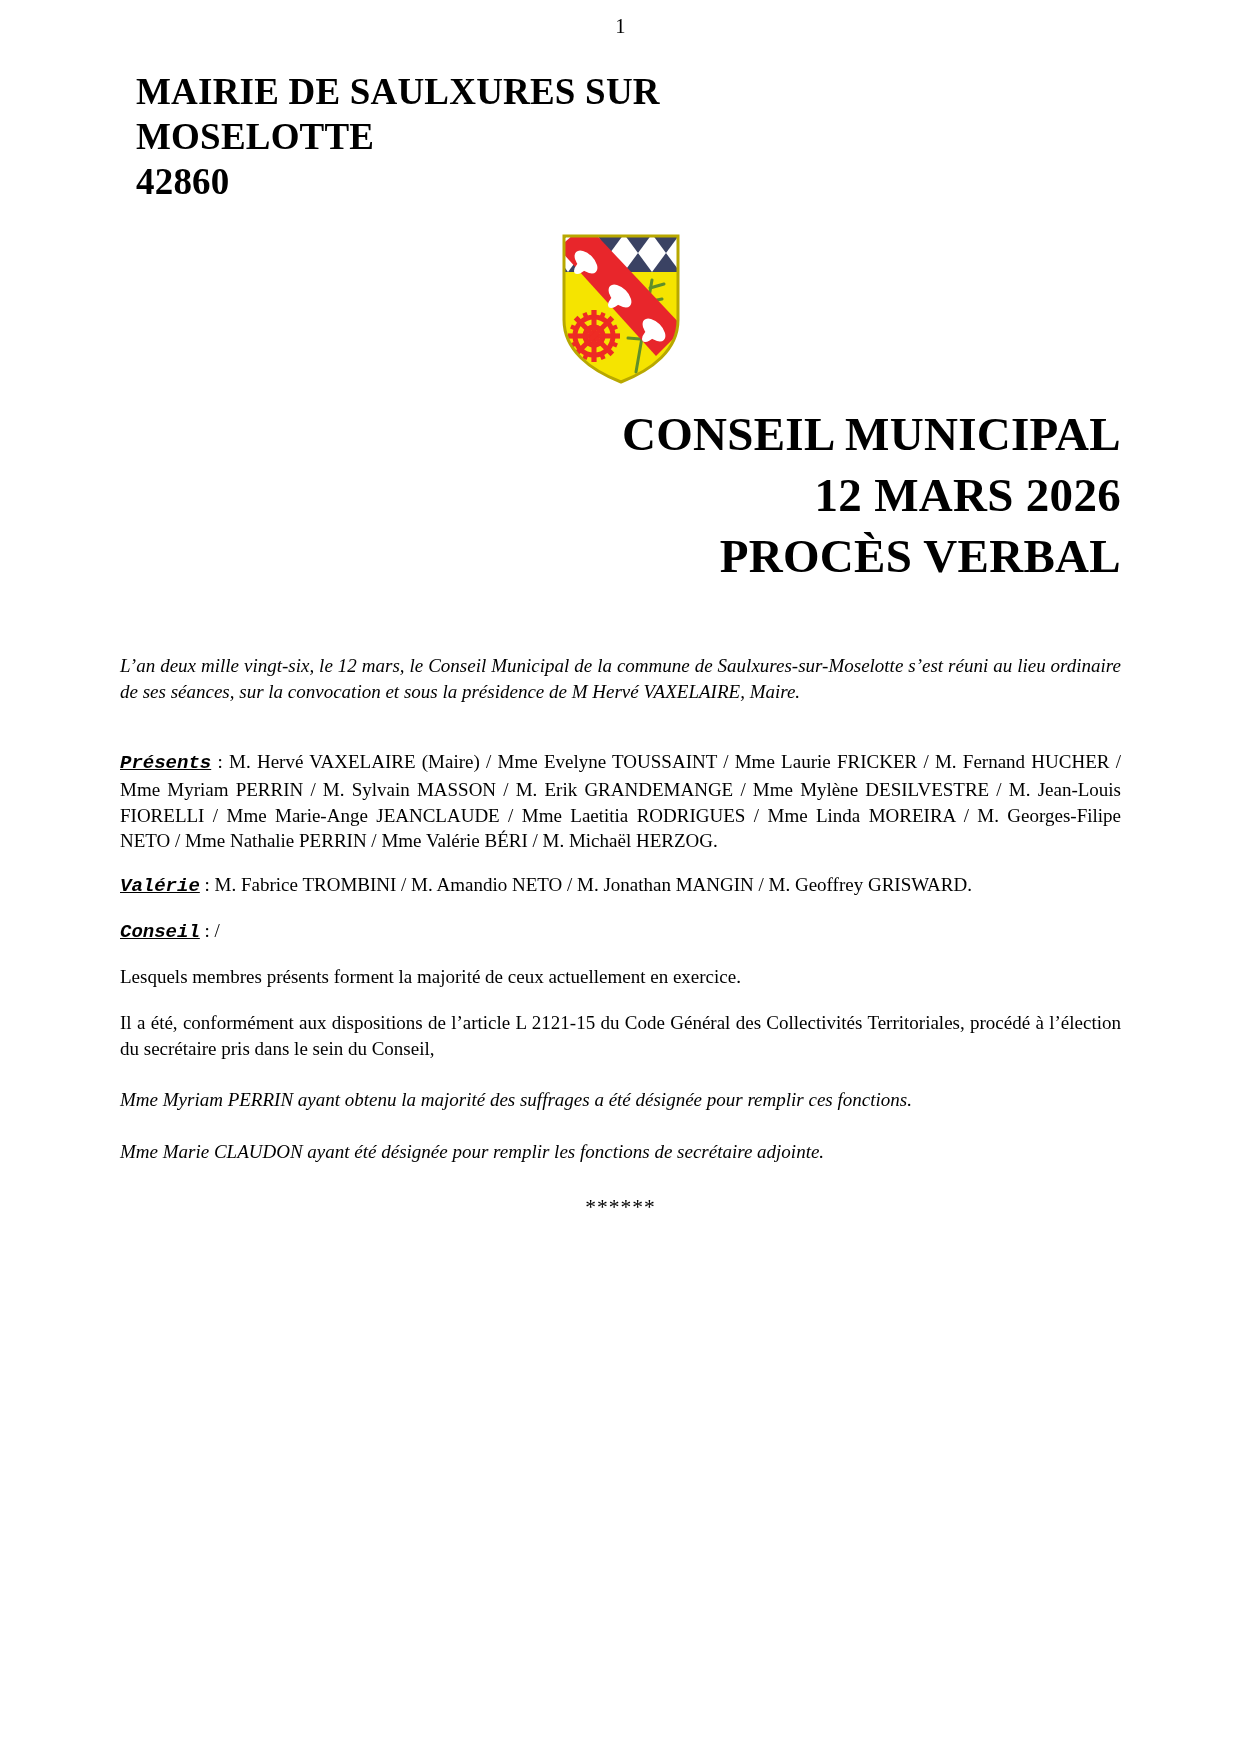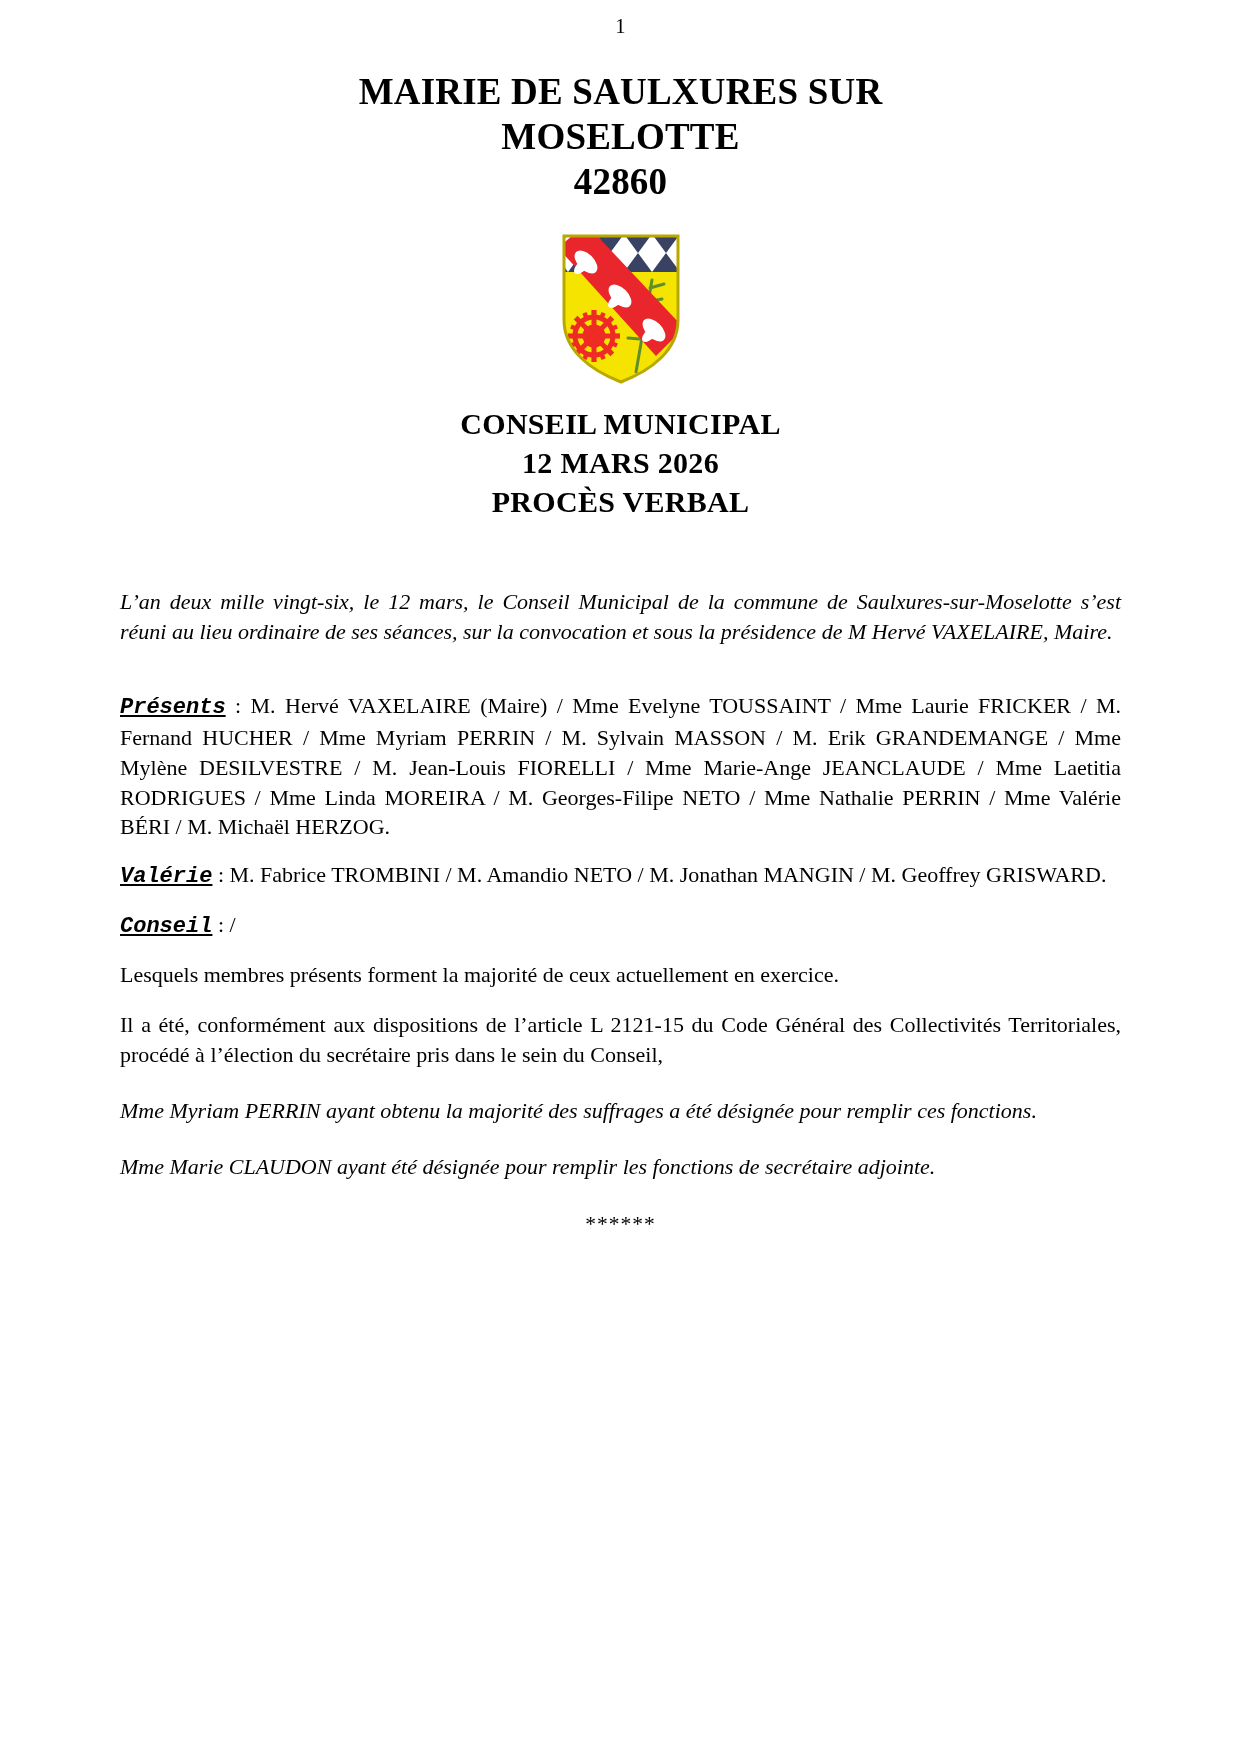--- a/index.html
+++ b/index.html
@@ -23,56 +23,55 @@
     position: relative;
   }
   .page-number {
     text-align: center;
     font-size: 20.5px;
     line-height: 1.2;
     margin: 0 0 30px 0;
     letter-spacing: 0.2px;
   }
   .doc-title {
-    text-align: center;
     font-weight: bold;
     font-size: 37px;
     line-height: 1.22;
     margin: 16px;
     letter-spacing: 0.2px;
   }
   .doc-title .line {
     display: block;
   }
   .crest-wrap {
     text-align: center;
     margin: 28px 0 10px 0;
   }
   .crest {
     display: inline-block;
     width: 122px;
     height: 152px;
     vertical-align: top;
   }
   .meeting-title {
-    text-align: center;
+    text-align: right;
     font-weight: bold;
-    font-size: 30px;
+    font-size: 47px;
     line-height: 1.30;
     margin: 20px 0 16px 0;
     letter-spacing: 0.3px;
   }
   .meeting-title .line {
     display: block;
   }
   .body-block {
     margin-top: 66px;
   }
   p.para {
-    font-size: 22px;
+    font-size: 19px;
     line-height: 1.36;
     text-align: justify;
     margin: 0 0 20px 0;
     text-justify: inter-word;
   }
   p.intro {
     font-style: italic;
     margin-bottom: 44px;
   }
   p.roster {

